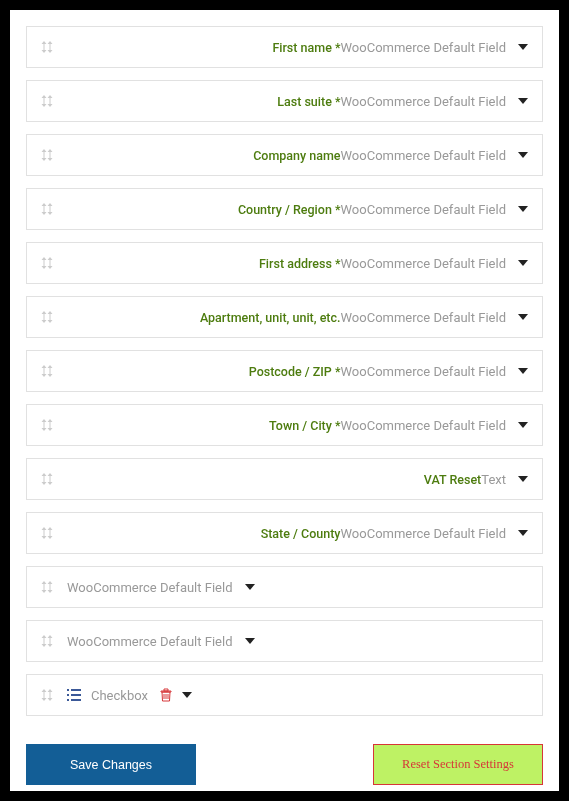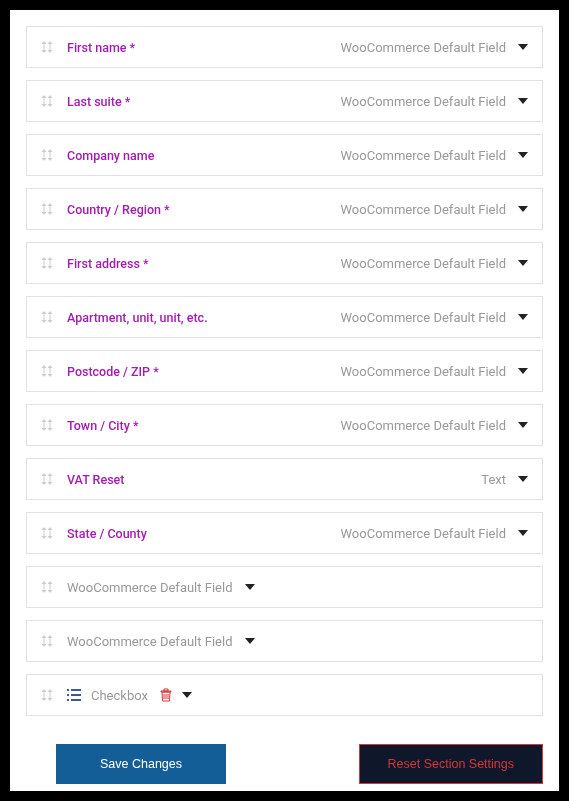--- a/index.html
+++ b/index.html
@@ -2,30 +2,30 @@
 <html><head>
 <meta charset="utf-8">
 <style>
 * { margin: 0; padding: 0; box-sizing: border-box; }
 body { font-family: -apple-system, BlinkMacSystemFont, "Segoe UI", Roboto, sans-serif; background: #fff; }
 .frame { border: 10px solid #000; width: 569px; height: 801px; padding: 16px 16px 20px 16px; display: flex; flex-direction: column; }
 .field-list { flex: 1; display: flex; flex-direction: column; gap: 12px; }
 .field-row { border: 1px solid #e1e1e1; background: #fff; height: 42px; display: flex; align-items: center; padding: 0 14px; }
 .drag-handle { color: #ccc; margin-right: 14px; display: flex; align-items: center; }
 .drag-handle svg { width: 12px; height: 14px; }
-.field-label { flex: 1; font-size: 12.5px; color: #a21caf; font-weight: 500; }
+.field-label { flex: 1; font-size: 12.5px; color: #4d7c0f; font-weight: 500; text-align: right; }
 .field-type { font-size: 13px; color: #999; margin-right: 12px; }
 .list-icon { color: #3b5998; margin-right: 10px; display: flex; align-items: center; }
 .trash-icon { color: #d63638; margin-right: 10px; display: flex; align-items: center; }
 .caret { display: flex; align-items: center; cursor: pointer; }
 .caret svg { width: 10px; height: 6px; fill: #222; }
-.footer { display: flex; justify-content: space-between; margin-top: 28px; margin-left: 30px; }
+.footer { display: flex; justify-content: space-between; margin-top: 28px; }
 .btn { font-size: 12.5px; font-weight: 500; padding: 12px 28px; border: none; cursor: pointer; min-width: 170px; text-align: center; }
 .btn-primary { background: #135e96; color: #fff; }
-.btn-danger-outline { background: #0f172a; color: #d63638; border: 1px solid #d63638; }
+.btn-danger-outline { background: #bef264; color: #d63638; border: 1px solid #d63638; font-family: Liberation Serif, serif; }
 </style>
 </head>
 <body>
 
 <div class="frame">
   <div class="field-list">
       <div class="field-row">
         <span class="drag-handle">
           <svg viewBox="0 0 12 14">
             <path d="M3 1 L0.5 4 H2.5 V10 H0.5 L3 13 L5.5 10 H3.5 V4 H5.5 Z" fill="#ccc"></path>

